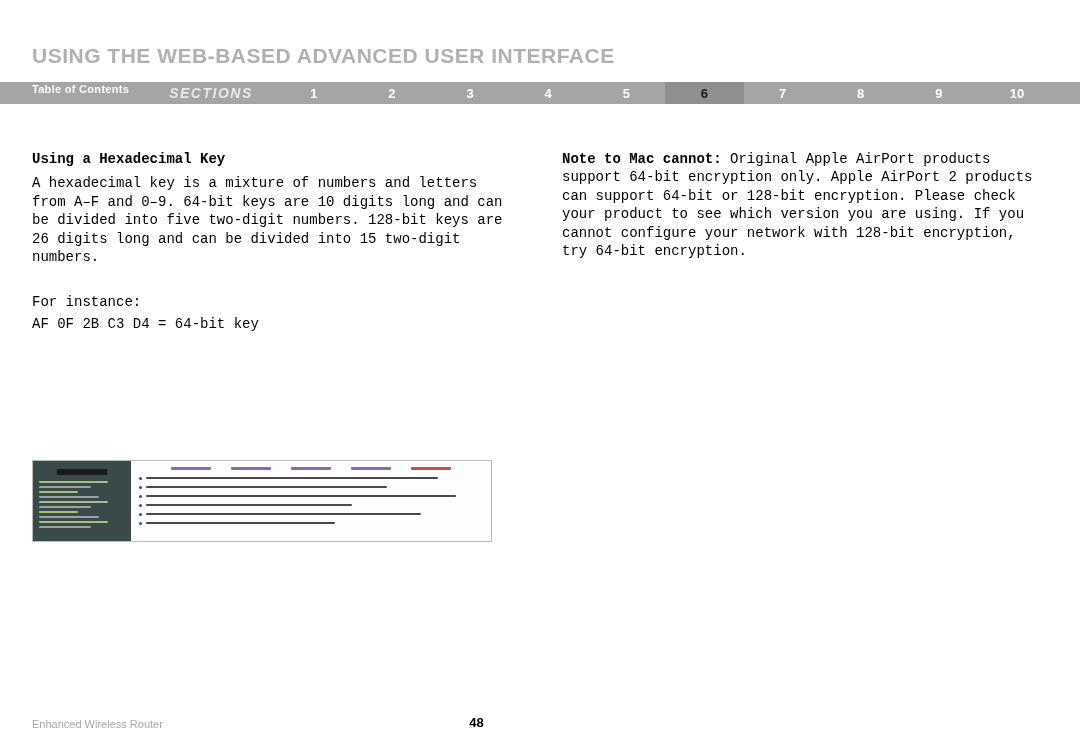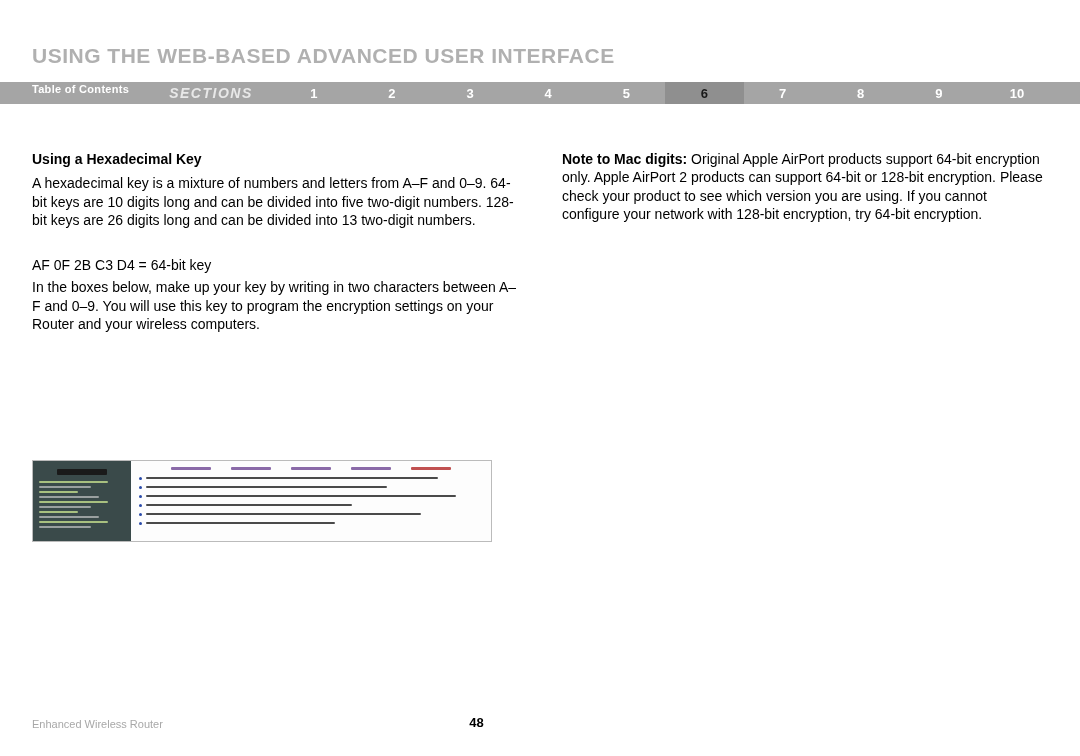--- a/index.html
+++ b/index.html
@@ -27,21 +27,21 @@
   }
   .nav-nums { flex: 1; display: flex; align-items: center; height: 100%; padding-right: 24px; }
   .nav-num {
     flex: 1; text-align: center; font-size: 13px; font-weight: bold;
     color: #ffffff; cursor: pointer; height: 100%; display: flex;
     align-items: center; justify-content: center;
   }
   .nav-num.active { background: #8f8f8f; color: #1a1a1a; }
   .content {
     position: absolute; left: 32px; top: 150px; width: 1016px;
-    display: flex; gap: 44px;
+    display: flex; gap: 44px; font-family: Liberation Mono, monospace;
   }
   .col { flex: 1; font-size: 14px; line-height: 1.32; color: #000; }
   .subhead { font-weight: bold; margin-bottom: 6px; font-size: 14px; }
   .p { margin-bottom: 26px; }
   .p.tight { margin-bottom: 4px; }
   .bold-inline { font-weight: bold; }
   .thumb {
     position: absolute; left: 32px; top: 460px; width: 460px; height: 82px;
     border: 1px solid #bbb; display: flex; background: #e8e8e8;
   }
@@ -94,27 +94,27 @@
       <div class="nav-num">7</div>
       <div class="nav-num">8</div>
       <div class="nav-num">9</div>
       <div class="nav-num">10</div>
     </div>
   </div>
 
   <div class="content">
     <div class="col">
       <div class="subhead">Using a Hexadecimal Key</div>
-      <div class="p">A hexadecimal key is a mixture of numbers and letters from A–F and 0–9. 64-bit keys are 10 digits long and can be divided into five two-digit numbers. 128-bit keys are 26 digits long and can be divided into 13 two-digit numbers.</div>
+      <div class="p">A hexadecimal key is a mixture of numbers and letters from A–F and 0–9. 64-bit keys are 10 digits long and can be divided into five two-digit numbers. 128-bit keys are 26 digits long and can be divided into 15 two-digit numbers.</div>
+      <div class="p tight">For instance:</div>
       <div class="p tight">AF 0F 2B C3 D4 = 64-bit key</div>
-      <div class="p">In the boxes below, make up your key by writing in two characters between A–F and 0–9. You will use this key to program the encryption settings on your Router and your wireless computers.</div>
     </div>
     <div class="col">
       <div class="p">
-        <span class="bold-inline">Note to Mac digits:</span><span> Original Apple AirPort products support 64-bit encryption only. Apple AirPort 2 products can support 64-bit or 128-bit encryption. Please check your product to see which version you are using. If you cannot configure your network with 128-bit encryption, try 64-bit encryption.</span>
+        <span class="bold-inline">Note to Mac cannot:</span><span> Original Apple AirPort products support 64-bit encryption only. Apple AirPort 2 products can support 64-bit or 128-bit encryption. Please check your product to see which version you are using. If you cannot configure your network with 128-bit encryption, try 64-bit encryption.</span>
       </div>
     </div>
   </div>
 
   <div class="thumb">
     <div class="thumb-side">
       <div class="thumb-logo"></div>
       <div class="t-line w2"></div>
       <div class="t-line w1 grey"></div>
       <div class="t-line w3"></div>

